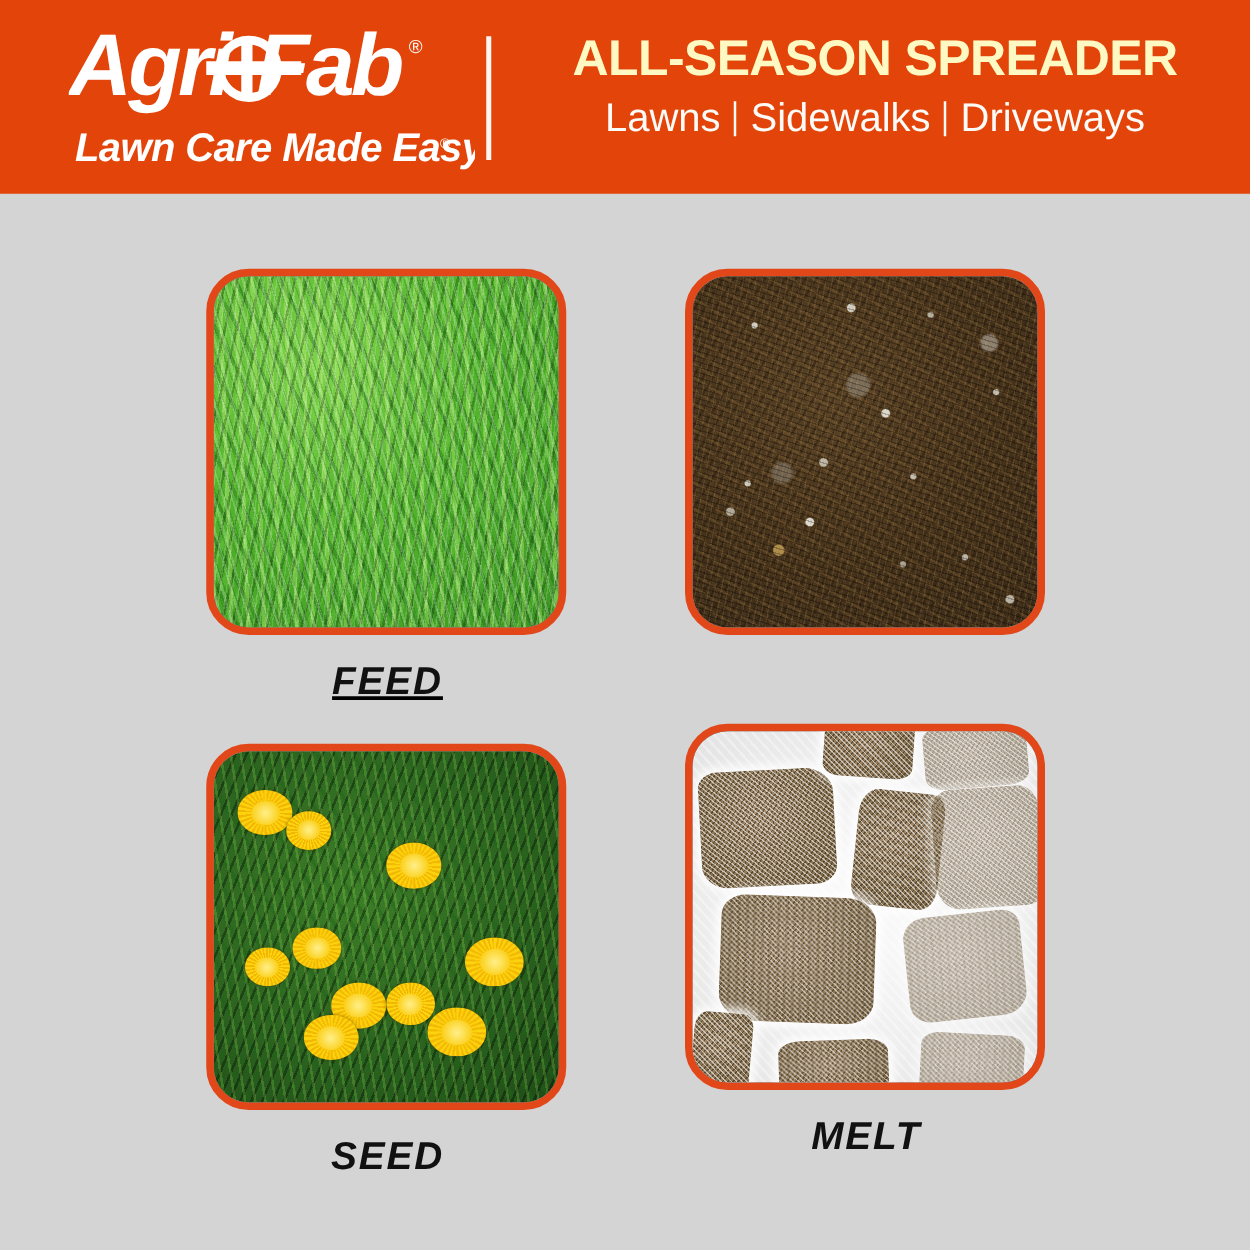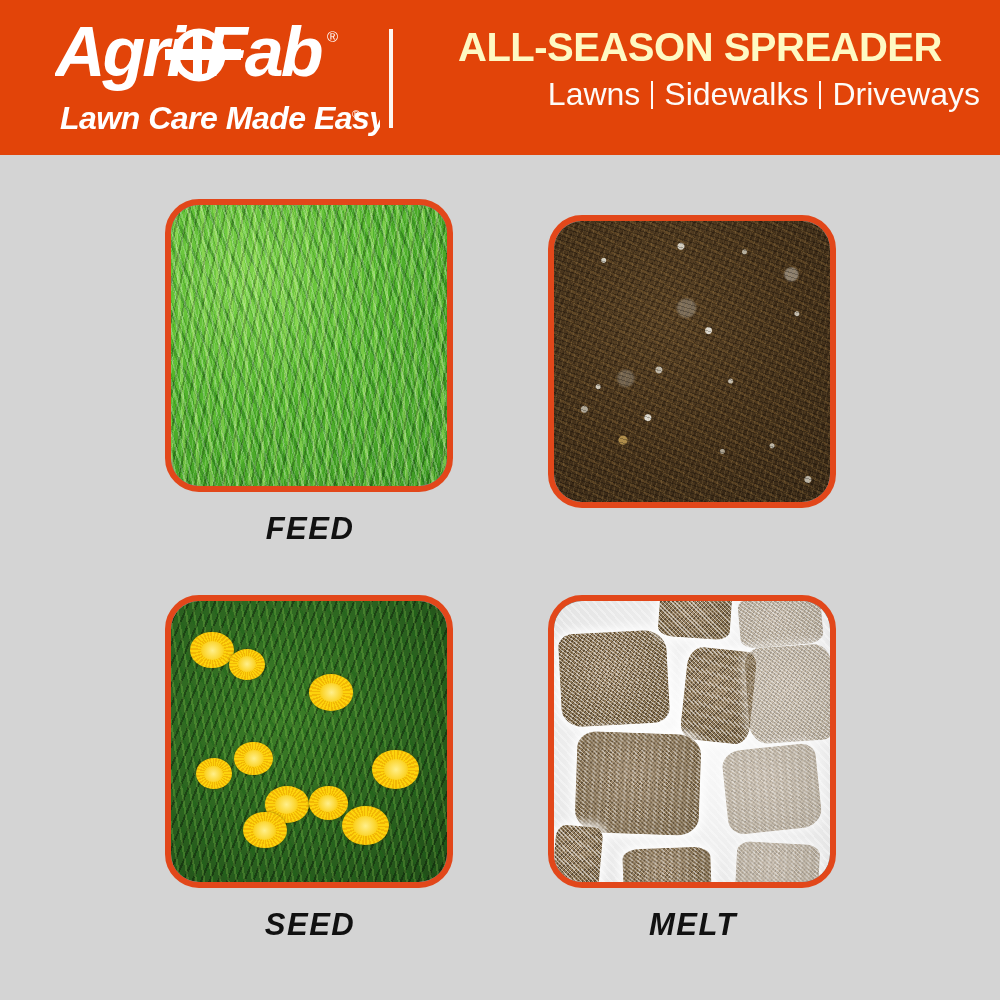--- a/index.html
+++ b/index.html
@@ -81,21 +81,20 @@
     white-space: nowrap;
   }
 
   .header-sub {
     color: #fdfbf8;
     font-family: "Liberation Sans", sans-serif;
     font-weight: normal;
     font-size: 32px;
     line-height: 44px;
     white-space: nowrap;
-    text-align: right;
   }
   .header-sub .sep {
     display: inline-block;
     width: 2px;
     height: 28px;
     background: #fdfbf8;
     vertical-align: -4px;
     margin: 0 11px;
   }
 
@@ -105,24 +104,24 @@
     left: 0;
     top: 155px;
     width: 1000px;
     height: 845px;
   }
 
   .cell {
     position: absolute;
     width: 290px;
   }
-  .cell-0 { left: 165px; top: 44px; }
+  .cell-0 { left: 165px; top: 60px; text-decoration: underline; }
   .cell-1 { left: 548px; top: 60px; }
   .cell-2 { left: 165px; top: 440px; }
-  .cell-3 { left: 548px; top: 440px; }
+  .cell-3 { left: 548px; top: 424px; }
 
   .tile {
     width: 288px;
     height: 293px;
     border: 6px solid #e2471a;
     border-radius: 34px;
     box-sizing: border-box;
     overflow: hidden;
     position: relative;
     background: #888;

